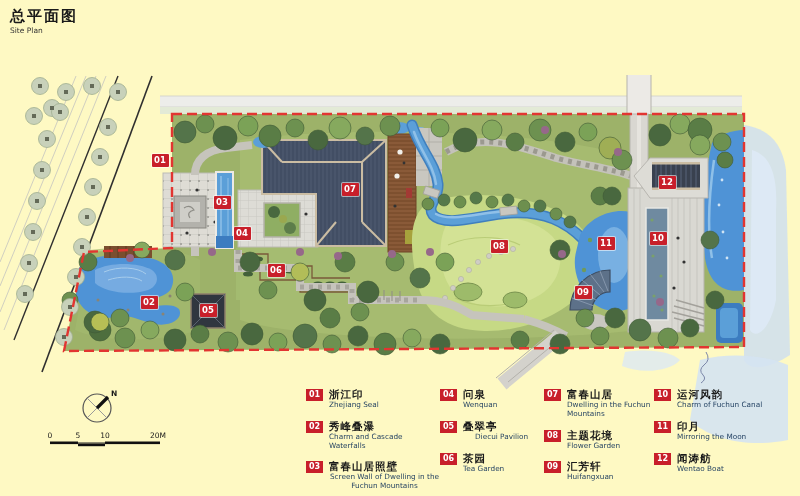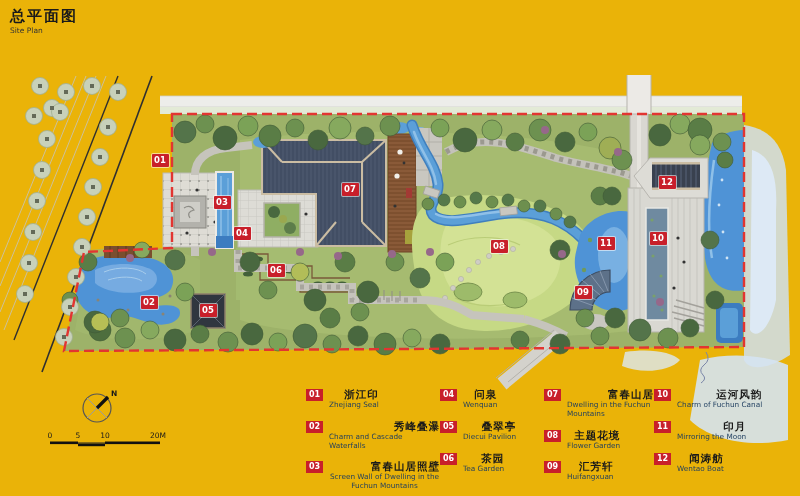--- a/index.html
+++ b/index.html
@@ -1,32 +1,32 @@
 <!DOCTYPE html>
 <html><head>
 <meta charset="utf-8">
 <style>
   html,body{margin:0;padding:0;background:#ffffff;}
-  .page{position:relative;width:800px;height:496px;background:#eab308;overflow:hidden;
+  .page{position:relative;width:800px;height:496px;background:#fef9c3;overflow:hidden;
         font-family:"DejaVu Sans",sans-serif;}
   .title-block{position:absolute;left:10px;top:8px;}
   .title-zh{font-size:15px;font-weight:bold;color:#1a1a1a;letter-spacing:2px;line-height:1.1;}
   .title-en{font-size:7.5px;color:#333;margin-top:1px;}
   .plan-svg{position:absolute;left:0;top:0;width:800px;height:496px;}
   .marker{position:absolute;width:17px;height:13px;background:#c81f2a;color:#fff;
           font-size:8.5px;font-weight:bold;text-align:center;line-height:13px;
           border-radius:1px;box-shadow:0 0 0 1px rgba(255,255,255,.55);}
   .legend{position:absolute;left:306px;top:388px;display:flex;}
   .legend-col{display:flex;flex-direction:column;}
   .legend-col.c1{width:134px;} .legend-col.c2{width:104px;}
   .legend-col.c3{width:110px;} .legend-col.c4{width:128px;}
   .legend-item{display:flex;align-items:flex-start;margin-bottom:10px;}
   .legend-badge{flex:0 0 17px;height:12px;background:#c81f2a;color:#fff;font-size:8px;
                 font-weight:bold;text-align:center;line-height:12px;margin-right:6px;margin-top:1px;}
-  .legend-zh{font-size:10.5px;font-weight:bold;color:#1a1a1a;line-height:1.15;letter-spacing:1px;text-align:right;}
+  .legend-zh{font-size:10.5px;font-weight:bold;color:#1a1a1a;line-height:1.15;letter-spacing:1px;}
   .legend-en{font-size:7.3px;color:#1e3d5f;line-height:1.2;margin-top:1px;}
 </style>
 </head>
 <body>
 
 <div class="page">
 
   <div class="title-block">
     <div class="title-zh">总平面图</div>
     <div class="title-en">Site Plan</div>
@@ -497,21 +497,21 @@
           <div class="legend-badge" style="background: rgb(200, 31, 42);">04</div>
           <div>
             <div class="legend-zh">问泉</div>
             <div class="legend-en" style="color: rgb(30, 61, 95);">Wenquan</div>
           </div>
         </div>
         <div class="legend-item">
           <div class="legend-badge" style="background: rgb(200, 31, 42);">05</div>
           <div>
             <div class="legend-zh">叠翠亭</div>
-            <div class="legend-en" style="color: rgb(30, 61, 95);">Diecui Pavilion</div>
+            <div class="legend-en" style="color: rgb(30, 61, 95); margin-left: 12px;">Diecui Pavilion</div>
           </div>
         </div>
         <div class="legend-item">
           <div class="legend-badge" style="background: rgb(200, 31, 42);">06</div>
           <div>
             <div class="legend-zh">茶园</div>
             <div class="legend-en" style="color: rgb(30, 61, 95);">Tea Garden</div>
           </div>
         </div>
       </div>

